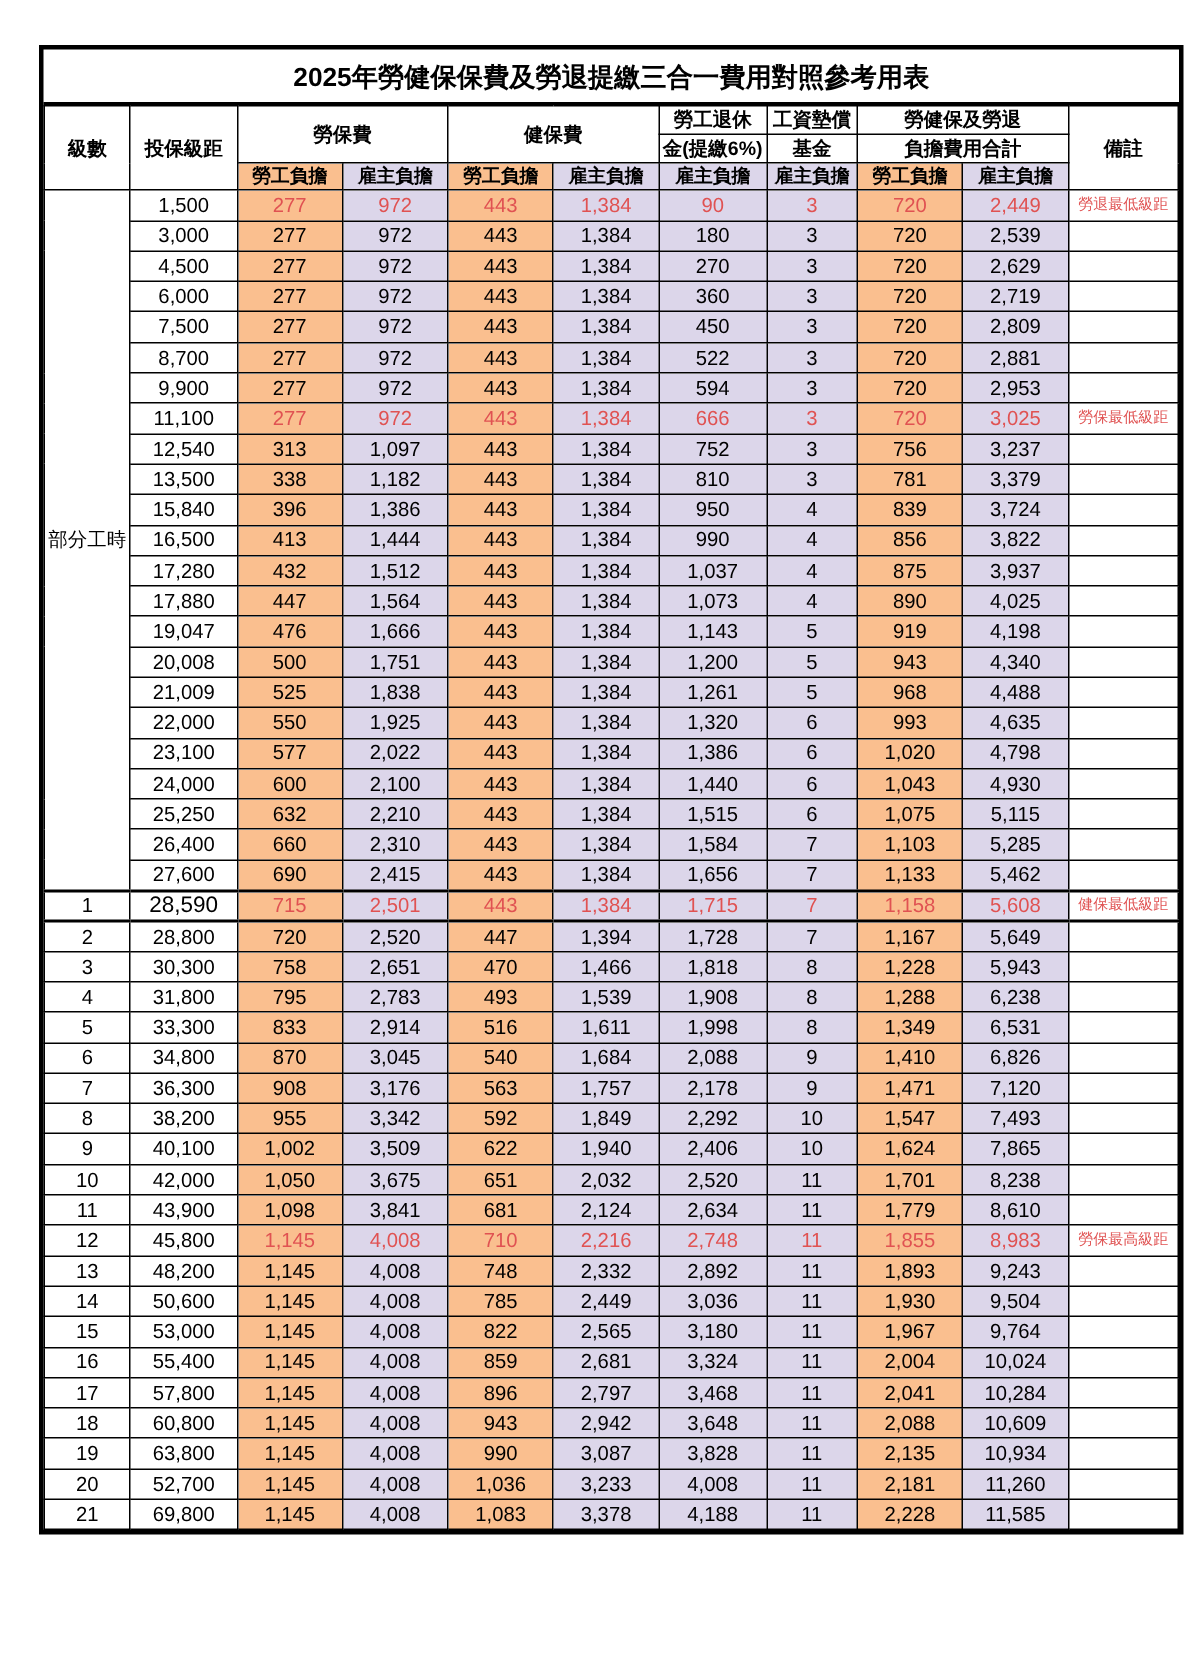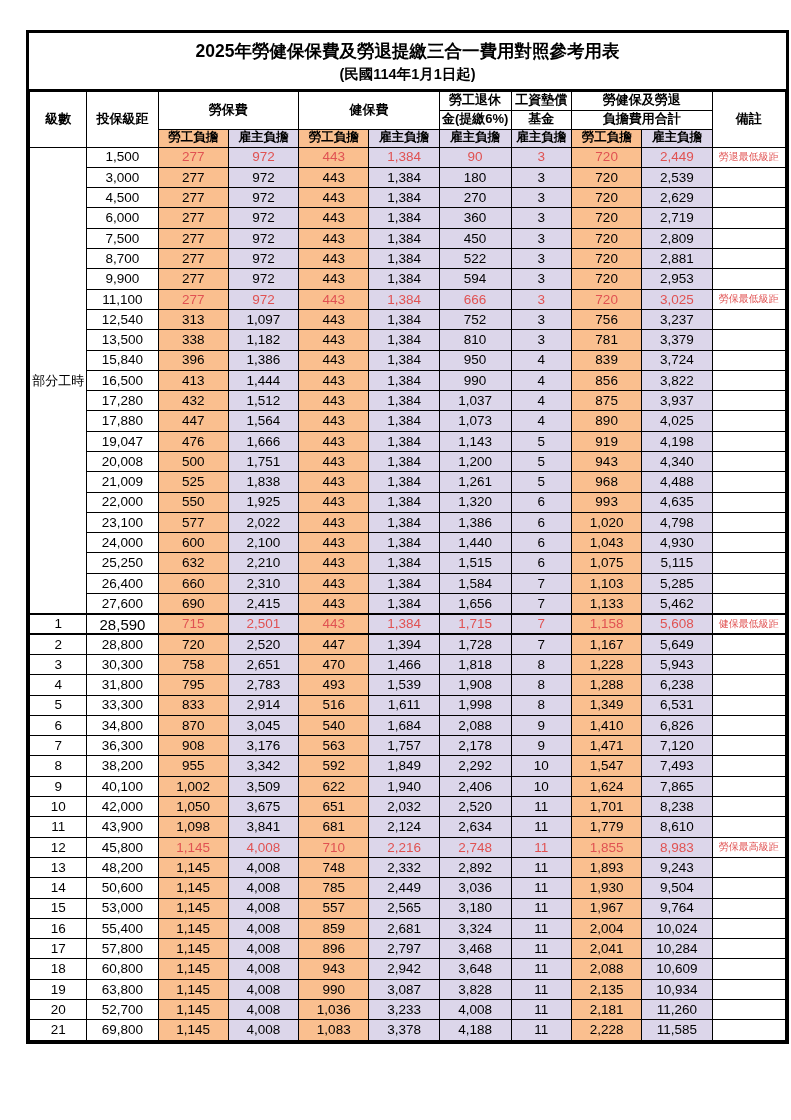--- a/index.html
+++ b/index.html
@@ -39,21 +39,20 @@
   col.c-level{width:7.6%;}  col.c-bracket{width:9.4%;}
   col.c-n{width:9.3%;}      col.c-pension{width:9.5%;}
   col.c-fund{width:8.0%;}   col.c-remark{width:9.7%;}
 </style>
 </head>
 <body>
 
 <div class="sheet">
   <div class="title-box">
     <div class="title">2025年勞健保保費及勞退提繳三合一費用對照參考用表</div>
-    <div class="subtitle">(民國114年1月1日起)</div>
   </div>
   <table>
     <colgroup>
       <col class="c-level">
         <col class="c-bracket">
       <col class="c-n">
         <col class="c-n">
         <col class="c-n">
         <col class="c-n">
       <col class="c-pension">
@@ -547,21 +546,21 @@
           <td class="val lav">11</td>
           <td class="val orange">1,930</td>
           <td class="val lav">9,504</td>
           <td class="remark"></td>
         </tr>
         <tr>
           <td class="level">15</td>
           <td class="bracket">53,000</td>
           <td class="val orange">1,145</td>
           <td class="val lav">4,008</td>
-          <td class="val orange">557</td>
+          <td class="val orange">822</td>
           <td class="val lav">2,565</td>
           <td class="val lav">3,180</td>
           <td class="val lav">11</td>
           <td class="val orange">1,967</td>
           <td class="val lav">9,764</td>
           <td class="remark"></td>
         </tr>
         <tr>
           <td class="level">16</td>
           <td class="bracket">55,400</td>

